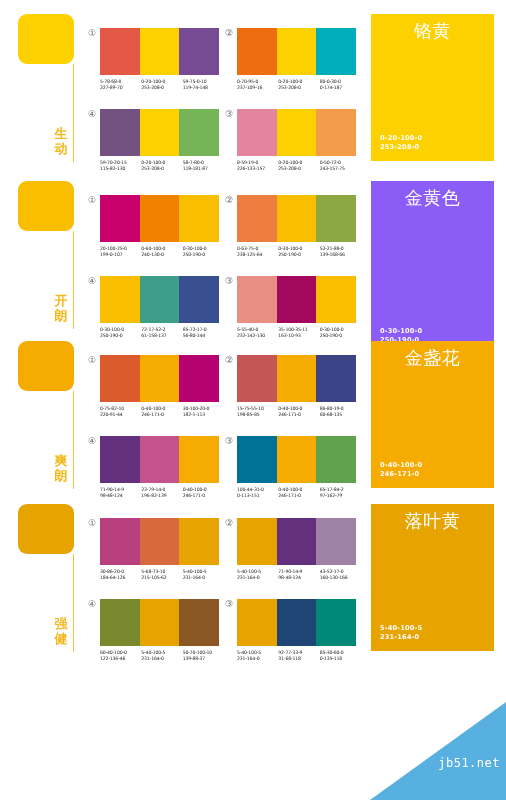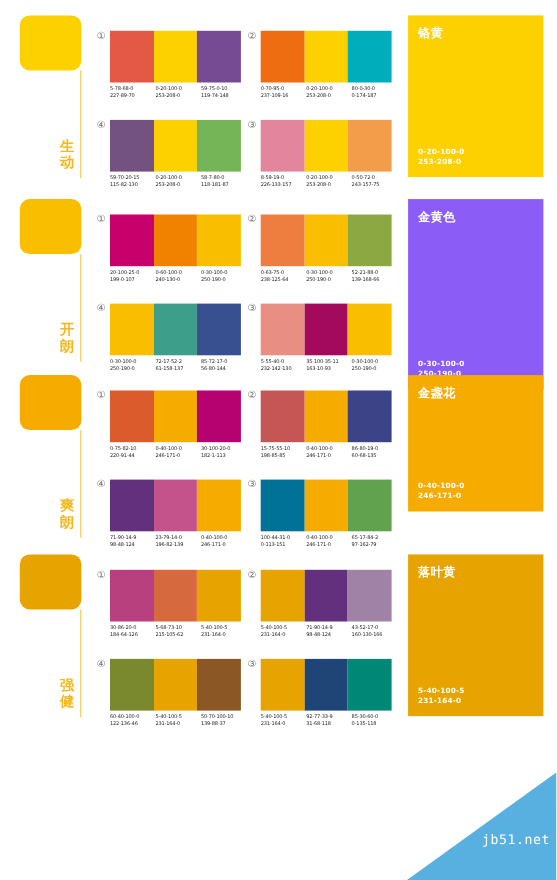--- a/index.html
+++ b/index.html
@@ -93,25 +93,26 @@
 
   
   .bigpanel {
     position: absolute;
     left: 371px;
     width: 123px;
     padding: 8px 9px;
     color: #ffffff;
   }
   .bigname {
-    font-size: 11px;
-    font-weight: bold;
+    font-size: 18px;
+    font-weight: normal;
     line-height: 18px;
     letter-spacing: 0.5px;
     font-family: "DejaVu Sans", sans-serif;
+    text-align: center;
   }
   .bigcodes {
     position: absolute;
     left: 9px;
     bottom: 9px;
     font-size: 6.6px;
     line-height: 9px;
     font-weight: bold;
     letter-spacing: 0.2px;
     font-family: "DejaVu Sans", sans-serif;
@@ -453,21 +454,21 @@
           <div class="codecell">
             <span class="cmyk">0-40-100-0</span>
             <span class="rgb">246-171-0</span>
           </div>
           <div class="codecell">
             <span class="cmyk">65-17-84-2</span>
             <span class="rgb">97-162-79</span>
           </div>
         </div>
       </div>
-      <div class="bigpanel" style="top: 0px; height: 124px; background: rgb(246, 171, 0);">
+      <div class="bigpanel" style="top: 0px; height: 147px; background: rgb(246, 171, 0);">
         <div class="bigname">金盏花</div>
         <div class="bigcodes">
           <span>0-40-100-0</span>
           <span>246-171-0</span>
         </div>
       </div>
     </div>
     <div class="section" style="top: 504px; height: 160px;">
       <div class="keycol">
         <div class="keyswatch" style="background: rgb(231, 164, 0);"></div>

